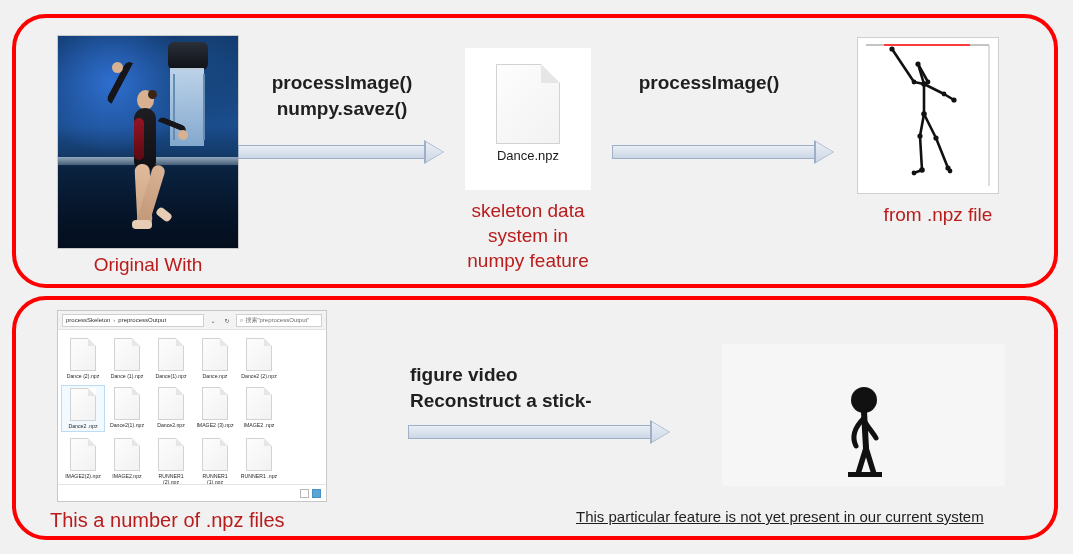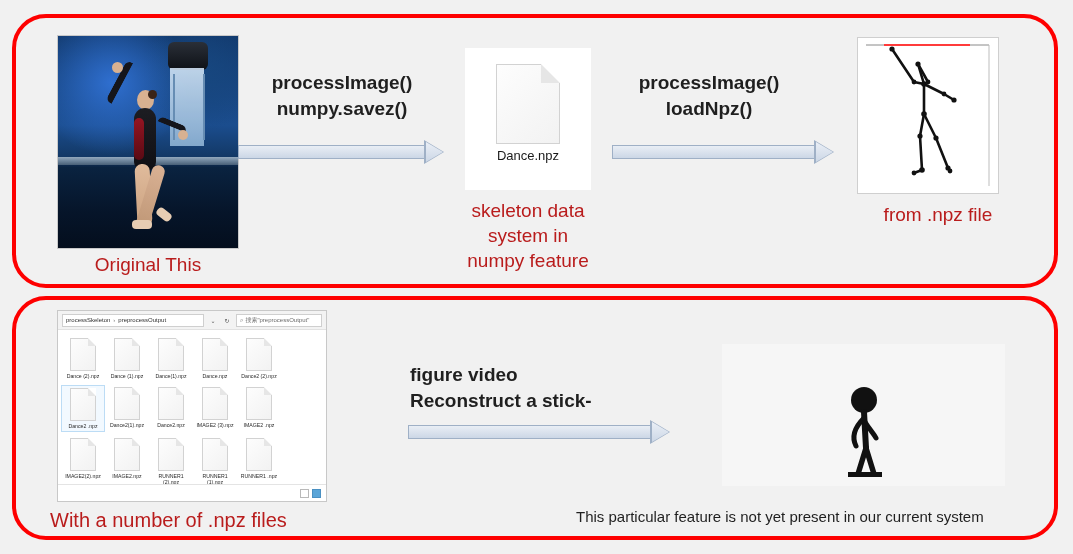--- a/index.html
+++ b/index.html
@@ -134,21 +134,21 @@
     background:#fff;display:flex;align-items:center;justify-content:flex-end;gap:3px;padding-right:5px;}
   .viewbtn{width:9px;height:9px;border:1px solid #b9b9b9;box-sizing:border-box;background:#fff;}
   .viewbtn.active{background:#5aa5d8;border-color:#4a90c2;}
 
   
   #video-box{position:absolute;left:722px;top:344px;width:283px;height:142px;background:#f6f6f6;}
   #video-box svg{display:block;margin:0 auto;}
 
   
   #footnote{position:absolute;left:576px;top:508px;font-size:15px;color:#1f1f1f;
-    white-space:nowrap;}
+    text-decoration:underline;white-space:nowrap;}
 </style>
 </head>
 <body>
 
 <div class="stage">
 
   <div class="redbox" id="panel-top"></div>
 
   <div class="photo">
     <div class="floor"></div>
@@ -163,21 +163,21 @@
       <div class="torso"></div>
       <div class="lace"></div>
       <div class="armside"></div>
       <div class="handside"></div>
       <div class="legfront"></div>
       <div class="legback"></div>
       <div class="foot1"></div>
       <div class="foot2"></div>
     </div>
   </div>
-  <div class="caption" id="cap-original">Original This</div>
+  <div class="caption" id="cap-original">Original With</div>
 
   <div class="arrow-label" id="lbl-arrow1">
     <div>processImage()</div>
     <div>numpy.savez()</div>
   </div>
   <div class="arrow" id="arrow1">
     <div class="shaft"></div>
     <div class="headline"></div>
     <div class="headfill"></div>
   </div>
@@ -190,21 +190,20 @@
     <div id="npz-name">Dance.npz</div>
   </div>
   <div class="caption" id="cap-npz">
     <div>skeleton data</div>
     <div>system in</div>
     <div>numpy feature</div>
   </div>
 
   <div class="arrow-label" id="lbl-arrow2">
     <div>processImage()</div>
-    <div>loadNpz()</div>
   </div>
   <div class="arrow" id="arrow2">
     <div class="shaft"></div>
     <div class="headline"></div>
     <div class="headfill"></div>
   </div>
 
   <div id="skel-card">
     <svg width="140" height="155" viewBox="0 0 140 155">
       <rect x="0" y="0" width="140" height="155" fill="#ffffff"></rect>
@@ -375,21 +374,21 @@
             <div class="foldline"></div>
             <div class="fold"></div>
           </div>
         </div>
       </div>
     <div id="exp-status">
       <div class="viewbtn"></div>
       <div class="viewbtn active"></div>
     </div>
   </div>
-  <div class="caption" id="cap-files">With a number of .npz files</div>
+  <div class="caption" id="cap-files">This a number of .npz files</div>
 
   <div class="arrow-label" id="lbl-arrow3">
     <div>figure video</div>
     <div>Reconstruct a stick-</div>
   </div>
   <div class="arrow" id="arrow3">
     <div class="shaft"></div>
     <div class="headline"></div>
     <div class="headfill"></div>
   </div>

